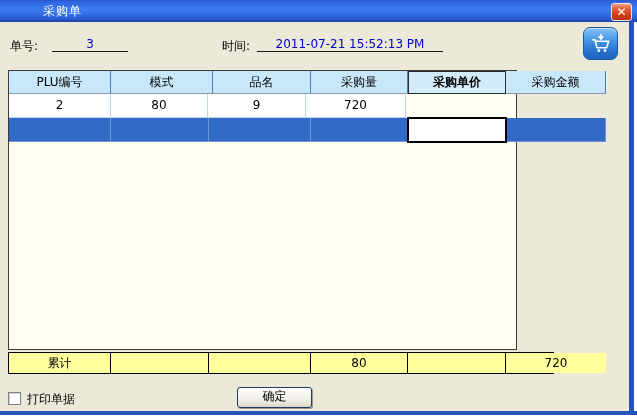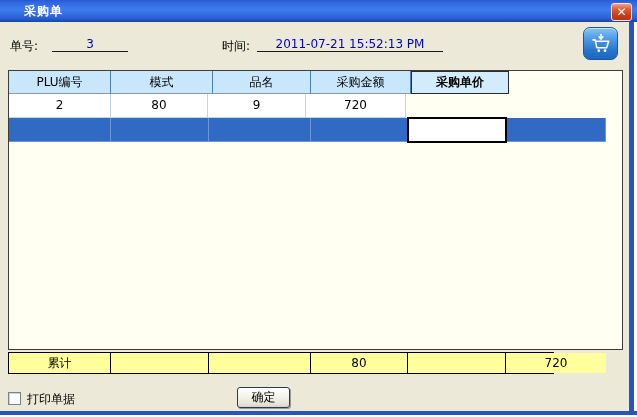--- a/index.html
+++ b/index.html
@@ -9,21 +9,21 @@
     background:#ECE9D8; overflow:hidden;
     font-family:"DejaVu Sans","Liberation Sans",sans-serif;
     font-size:12px; color:#000;
   }
   
   .titlebar {
     position:absolute; left:0; top:0; width:637px; height:22px;
     background:linear-gradient(180deg,#2a58d0 0%,#2e66e0 10%,#3e7cf0 45%,#2a5fd6 82%,#1c459f 100%);
     display:flex; align-items:center;
   }
-  .title-text { color:#fff; font-weight:bold; padding-left:24px; letter-spacing:1px; }
+  .title-text { color:#fff; font-weight:normal; padding-left:24px; letter-spacing:1px;margin-left:19px; }
   .close-btn {
     position:absolute; top:3px; right:5px; width:21px; height:18px;
     border:1px solid #F0E4DC; border-radius:3px;
     background:linear-gradient(180deg,#F0A086 0%,#E35F3C 30%,#CC3B13 70%,#B53410 100%);
     color:#fff; font-weight:bold; font-size:12px; line-height:16px; text-align:center;
     cursor:pointer;
   }
   
   .edge-right  { position:absolute; top:22px; left:629px; width:5px; height:393px; background:#2656bd; }
   .edge-bottom { position:absolute; top:411px; left:0; width:637px; height:4px; background:#2656bd; }
@@ -39,21 +39,21 @@
   
   .cart-btn {
     position:absolute; left:583px; top:27px; width:35px; height:33px;
     border:1px solid #17589e; border-radius:7px;
     background:linear-gradient(180deg,#85C4F8 0%,#4795E6 40%,#2672CC 75%,#1E66C0 100%);
     box-shadow:inset 0 1px 0 rgba(255,255,255,.55);
     display:flex; align-items:center; justify-content:center; cursor:pointer;
   }
   
   .grid {
-    position:absolute; left:8px; top:70px; width:615px; height:280px;
+    position:absolute; left:8px; top:70px; width:509px; height:280px;
     border:1px solid #3c3c3c; background:#FFFFF2;
   }
   .grow { display:flex; }
   .cell { flex:0 0 auto; text-align:center; overflow:hidden; }
   .c0{width:102px}.c1{width:98px}.c2{width:102px}.c3{width:97px}.c4{width:98px}.c5{width:100px}
   .hrow .cell {
     height:23px; line-height:22px; background:#C9E7FA;
     border-right:1px solid #4D7FC0; border-bottom:1px solid #8a9aa8;
   }
   .hrow .cell.sel {
@@ -81,25 +81,26 @@
   .totals .cell { height:20px; line-height:20px; background:#FFFF9B; border-right:1px solid #000; }
   .totals .cell:last-child { border-right:none; }
   
   .chk-box {
     position:absolute; left:8px; top:392px; width:13px; height:13px;
     background:#fff; border:1px solid #7b828a;
     box-shadow:inset 1px 1px 1px rgba(0,0,0,.18); cursor:pointer;
   }
   .chk-label { position:absolute; left:27px; top:391px; }
   .btn {
-    position:absolute; top:387px; width:53px; height:21px;
+    position:absolute; top:387px; width:75px; height:21px;
     border:1px solid #1f3b68; border-radius:3px;
     background:linear-gradient(180deg,#FFFFFF 0%,#F4F3EC 45%,#E7E3D5 85%,#D8D2C2 100%);
     text-align:center; line-height:19px; cursor:pointer;
     box-shadow:1px 1px 0 #9a9a8e;
+    font-family:Liberation Mono, monospace;
   }
   .btn-ok { left:237px; }
   .btn-cancel { left:322px; }
 </style>
 </head>
 <body>
 
 <div class="window">
 
   <div class="titlebar">
@@ -125,22 +126,23 @@
       </svg>
     </span>
   </div>
 
   <div class="grid">
 
     <div class="grow hrow">
       <div class="cell c0">PLU编号</div>
       <div class="cell c2">模式</div>
       <div class="cell c1">品名</div>
+      <div class="cell c3">采购量</div>
+      <div class="cell c4 sel">采购单价</div>
       <div class="cell c5">采购金额</div>
-      <div class="cell c4 sel">采购单价</div>
     </div>
 
     <div class="grow drow">
       <div class="cell c0">2</div>
       <div class="cell c3">80</div>
       <div class="cell c4">9</div>
       <div class="cell c5">720</div>
     </div>
 
     <div class="grow srow">

